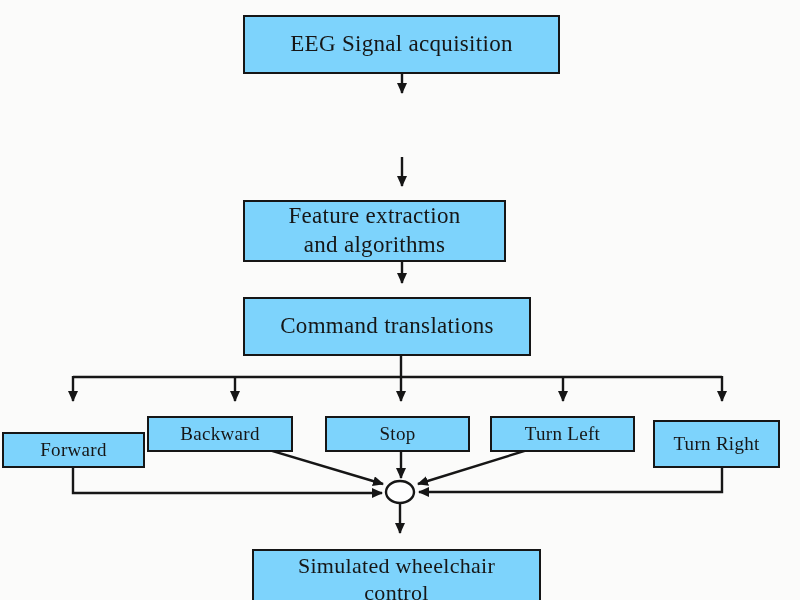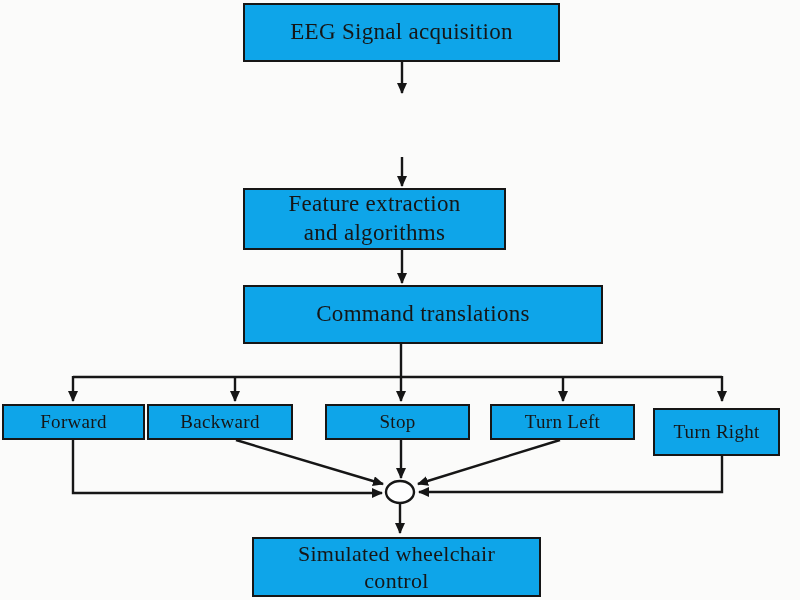--- a/index.html
+++ b/index.html
@@ -9,28 +9,29 @@
     font-family:"Liberation Serif","DejaVu Serif",serif;
     color:#161616;
     overflow:hidden;
     position:relative;
   }
   .stage{position:absolute;left:0;top:0;width:800px;height:600px;}
   svg.wires{position:absolute;left:0;top:0;z-index:1;}
   .node{
     position:absolute;
     box-sizing:border-box;
-    background:#0ea5e9;
+    background:#7dd3fc;
     border:2px solid #161616;
     display:flex;
     align-items:center;
     justify-content:center;
     text-align:center;
     z-index:2;
     line-height:1.25;
+    margin-top:12px;
   }
   .node.big{font-size:23px;letter-spacing:.3px;}
   .node.small{font-size:19px;letter-spacing:.3px;}
   .node.bottom{font-size:22px;letter-spacing:.3px;}
 </style>
 </head>
 <body>
 
 <div class="stage">
 
@@ -62,23 +63,23 @@
     <ellipse cx="400" cy="492" rx="14" ry="11" fill="#fefefe" stroke="#161616" stroke-width="2.4"></ellipse>
 
     <path d="M400,503 V533" stroke="#161616" stroke-width="2.4" fill="none" marker-end="url(#arw)"></path>
   </svg>
 
   <div class="node big" style="left:243px;top:3px;width:317px;height:59px;">EEG Signal acquisition</div>
 
 
   <div class="node big" style="left:243px;top:188px;width:263px;height:62px;padding:0 40px;">Feature extraction and algorithms</div>
 
-  <div class="node big" style="left:243px;top:285px;width:360px;height:59px;">Command translations</div>
+  <div class="node big" style="left:243px;top:285px;width:288px;height:59px;">Command translations</div>
 
-  <div class="node small" style="left:2px;top:404px;width:143px;height:36px;">Forward</div>
+  <div class="node small" style="left:2px;top:420px;width:143px;height:36px;">Forward</div>
 
   <div class="node small" style="left:147px;top:404px;width:146px;height:36px;">Backward</div>
 
   <div class="node small" style="left:325px;top:404px;width:145px;height:36px;">Stop</div>
 
   <div class="node small" style="left:490px;top:404px;width:145px;height:36px;">Turn Left</div>
 
   <div class="node small" style="left:653px;top:408px;width:127px;height:48px;">Turn Right</div>
 
   <div class="node bottom" style="left:252px;top:537px;width:289px;height:60px;padding:16px 30px;">Simulated wheelchair control</div>

